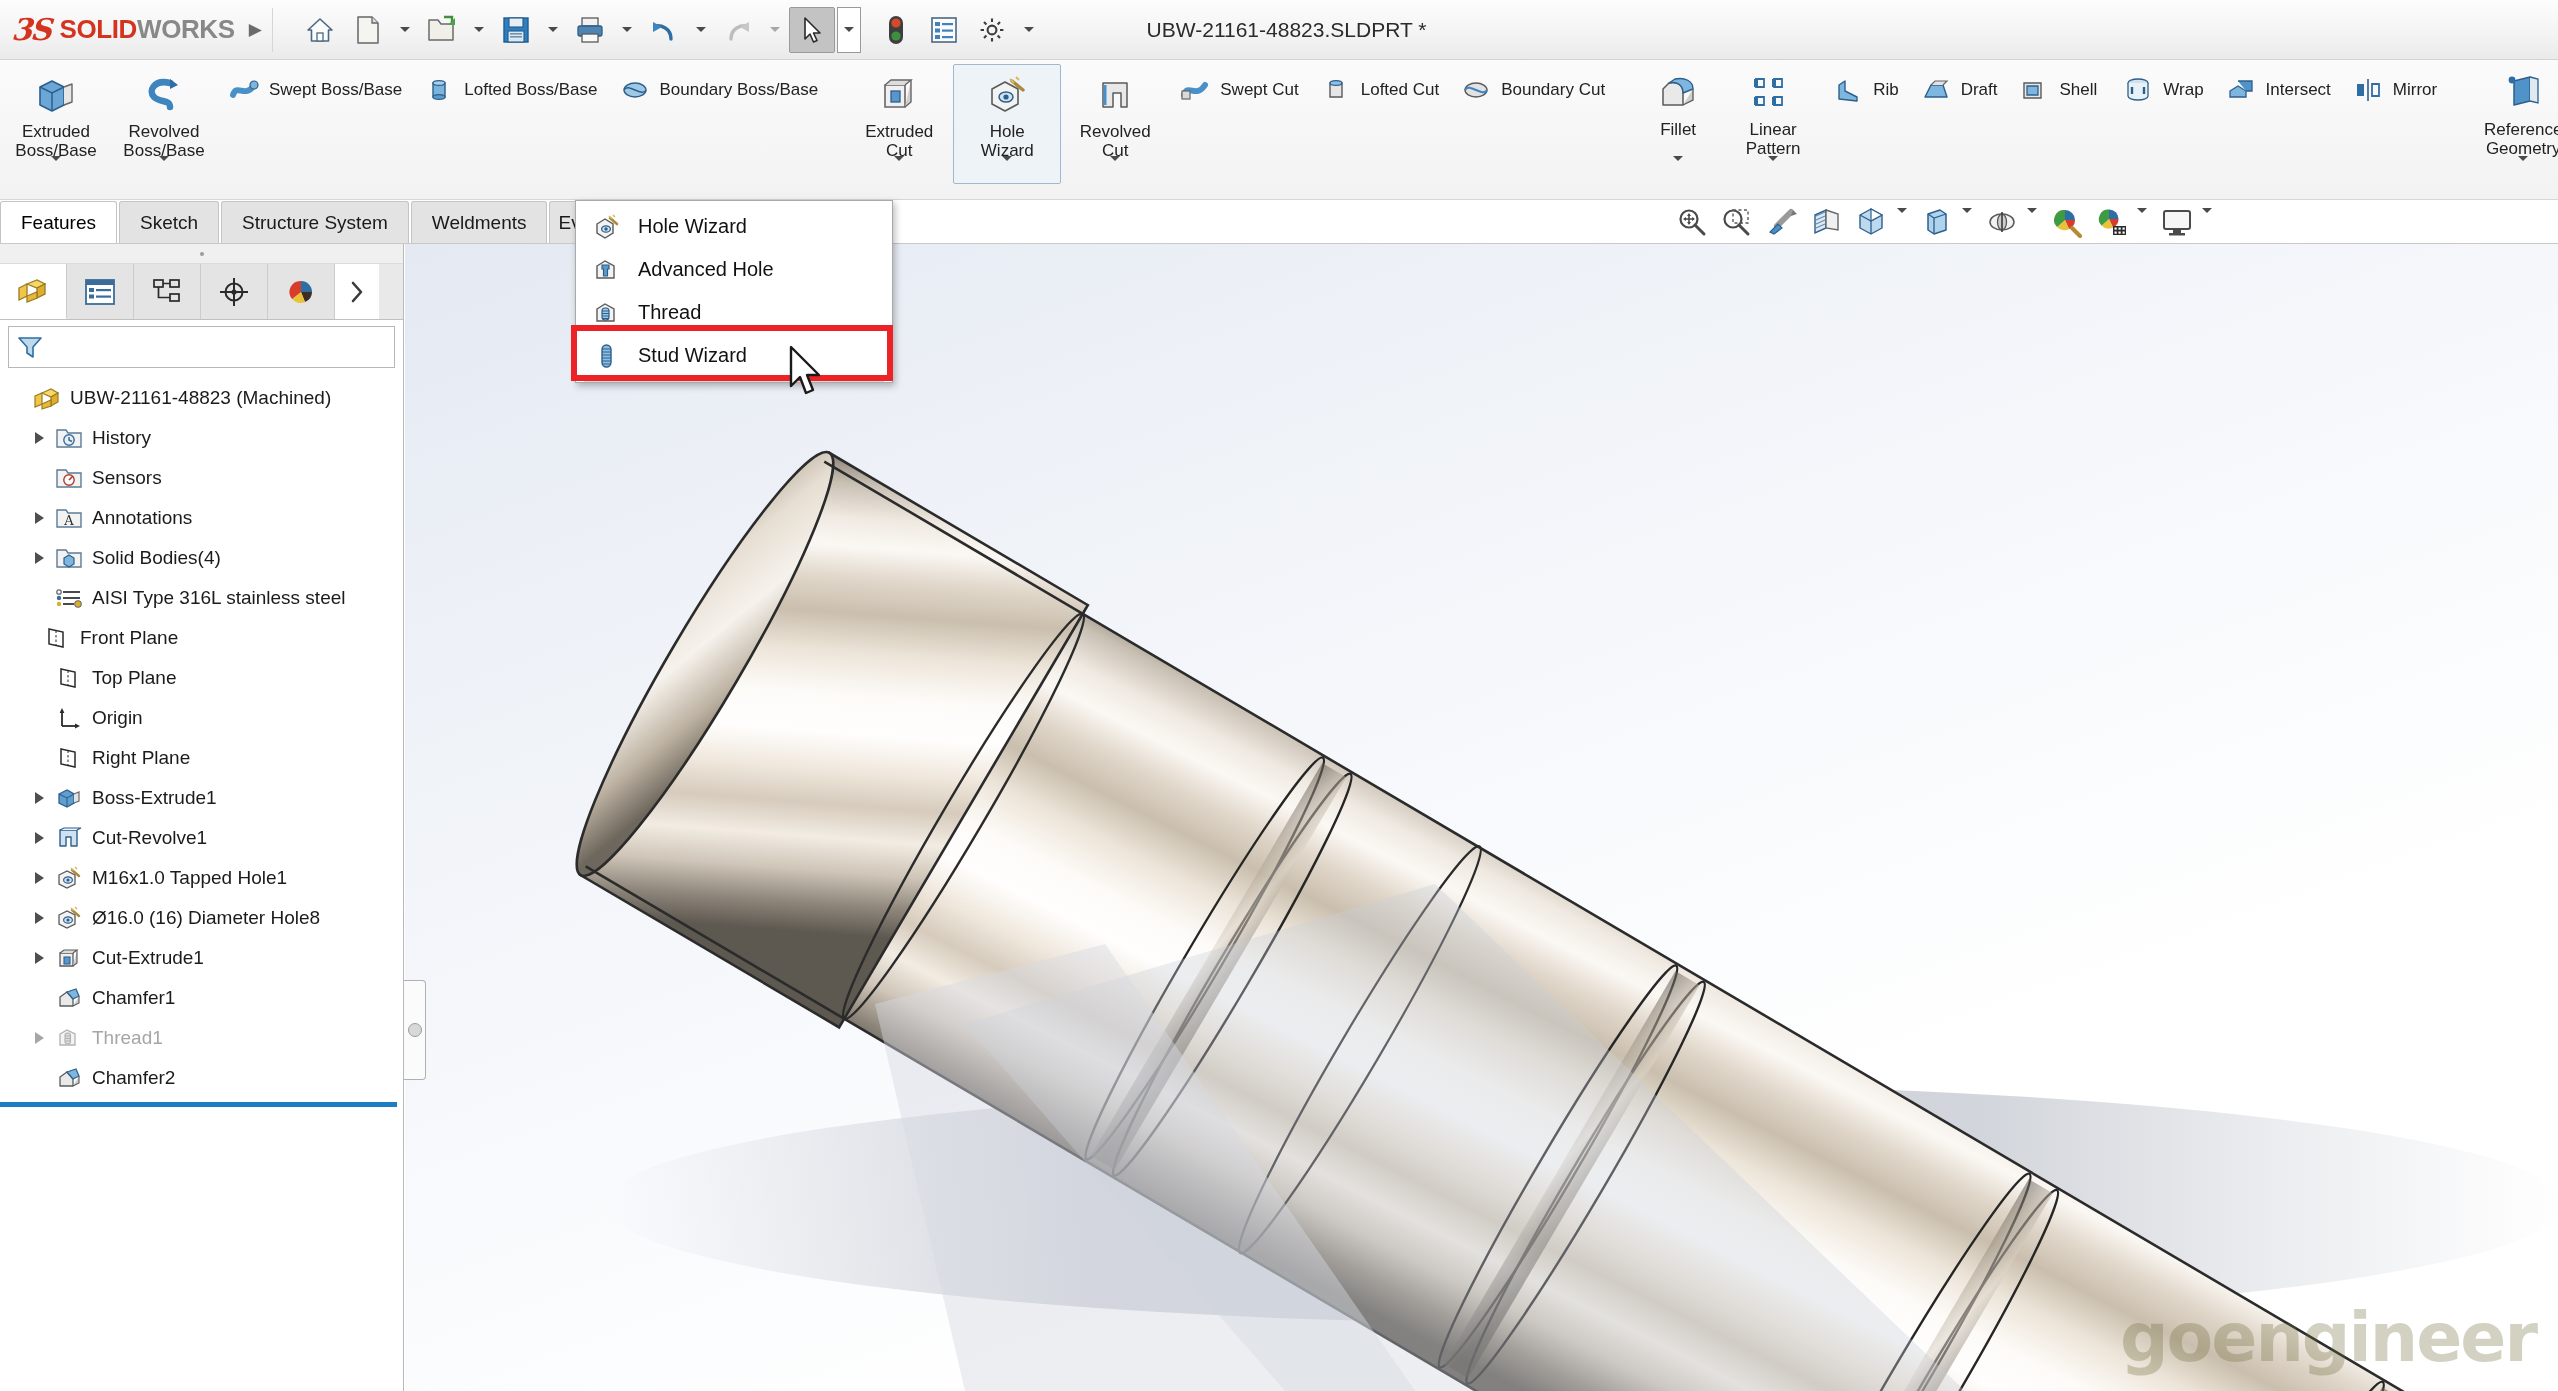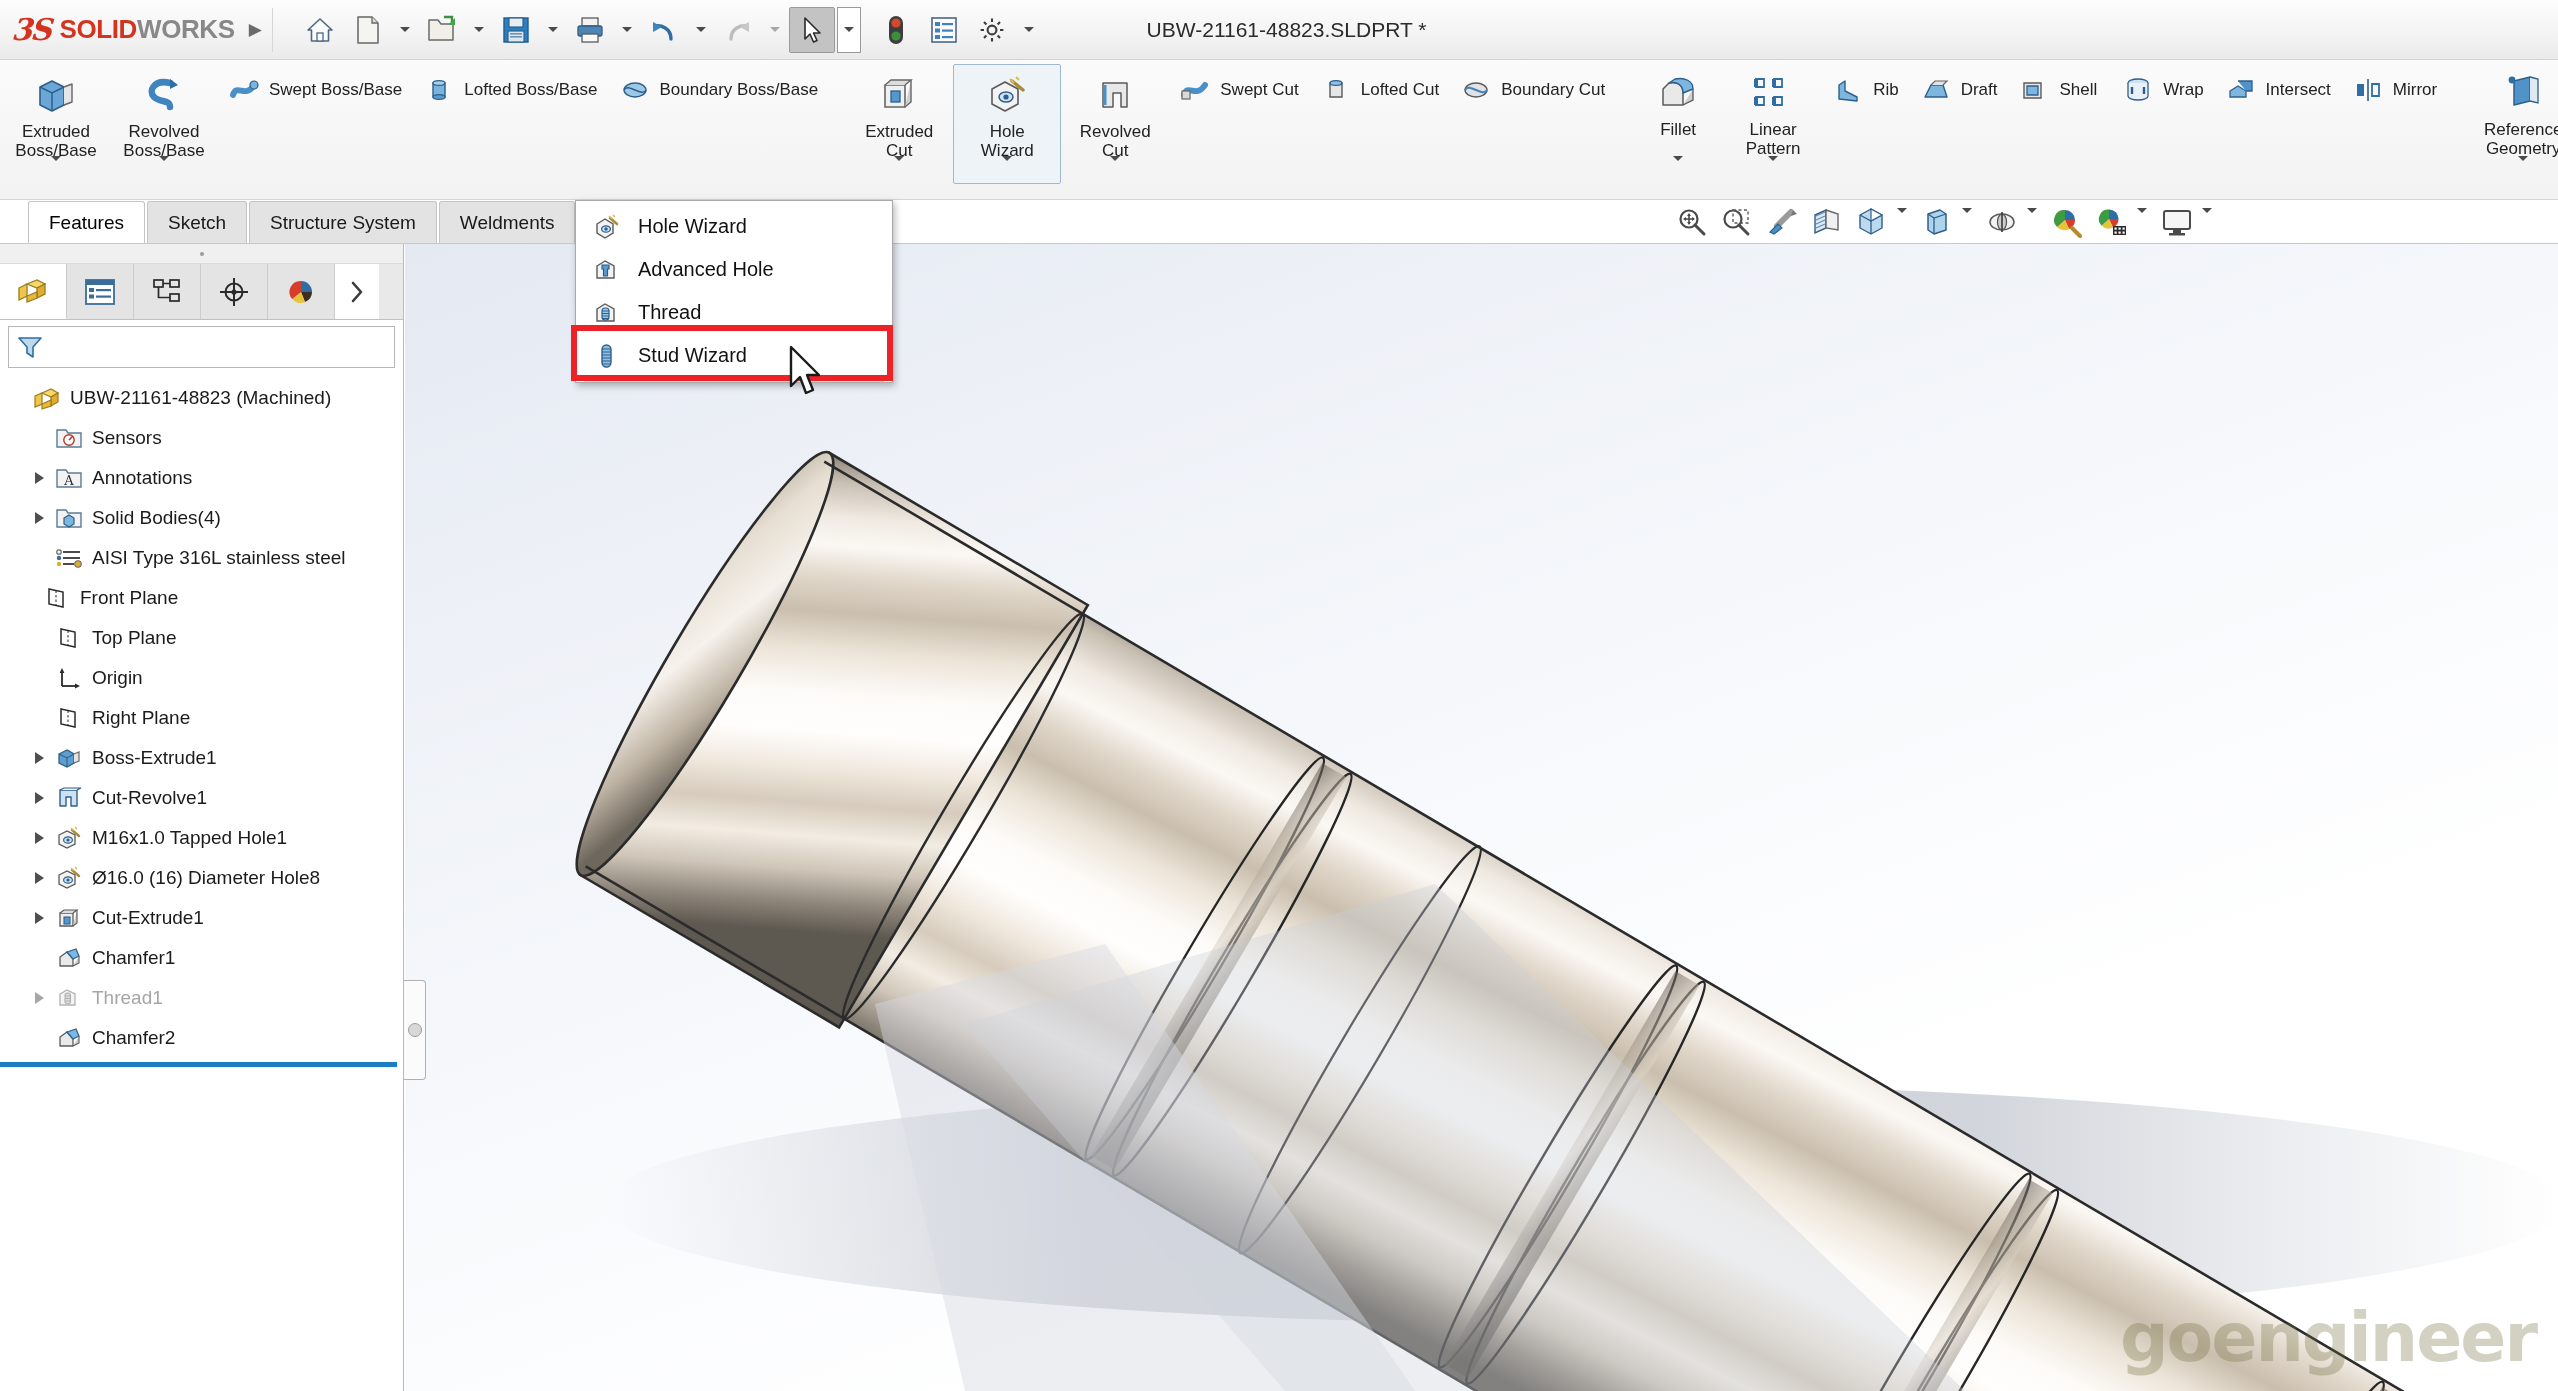--- a/index.html
+++ b/index.html
@@ -87,21 +87,21 @@
     position: absolute; left: 0; top: 200px; width: 2558px; height: 44px;
     background: #ffffff; border-bottom: 1px solid #c9c9c9;
     display: flex; align-items: flex-end;
   }
   .tab {
     height: 42px; padding: 0 20px; display: flex; align-items: center;
     font-size: 19px; color: #1a1a1a; background: #e3e3e3;
     border: 1px solid #c4c4c4; border-bottom: none; margin-right: 2px;
     border-radius: 3px 3px 0 0;
   }
-  .tab.active { background: #ffffff; border-color: #c4c4c4; color: #000; font-weight: normal; margin-left: 28px; }
+  .tab.active { background: #ffffff; border-color: #c4c4c4; color: #000; font-weight: normal; }
 
   .viewbar {
     position: absolute; right: 340px; top: 200px; height: 44px;
     display: flex; align-items: center; gap: 3px;
   }
   .vb-btn { width: 42px; height: 40px; display: flex; align-items: center;
             justify-content: center; border: 1px solid transparent; }
   .vb-tri { margin-left: 1px; margin-right: 6px; }
 
   
@@ -862,20 +862,33 @@
         <svg width="30" height="26" viewBox="0 0 30 26">
             <path d="M3 11 L10 8 L10 19 L3 22 Z" fill="#f0c64a" stroke="#9b7c1e" stroke-width="1.2"></path>
             <path d="M10 8 L19 4 L26 8 L19 12 Z" fill="#f7d76a" stroke="#9b7c1e" stroke-width="1.2"></path>
             <path d="M19 12 L26 8 L26 17 L19 21 Z" fill="#e0ad30" stroke="#9b7c1e" stroke-width="1.2"></path>
             <path d="M10 19 L19 15 L19 21 L10 24 Z" fill="#e6b83c" stroke="#9b7c1e" stroke-width="1.2"></path>
           </svg>
       </span>
       <span>UBW-21161-48823 (Machined)</span>
     </div>
 
+    <div class="trow" style="padding-left:26px">
+      <span class="texp">
+          <b></b>
+        </span>
+      <span class="ticon">
+        <svg width="30" height="26" viewBox="0 0 30 26">
+            <path d="M3 5 L12 5 L14 8 L27 8 L27 22 L3 22 Z" fill="#f3f3f3" stroke="#5d7b96" stroke-width="1.4"></path>
+            <circle cx="15" cy="15" r="5.2" fill="#e7eef5" stroke="#3a6d99" stroke-width="1.4"></circle>
+            <path d="M15 12 L15 15 L18 16.5" stroke="#3a6d99" stroke-width="1.5" fill="none"></path>
+          </svg>
+      </span>
+      <span>History</span>
+    </div>
 
     <div class="trow" style="padding-left:26px">
       <span class="texp"></span>
       <span class="ticon">
         <svg width="30" height="26" viewBox="0 0 30 26">
             <path d="M3 5 L12 5 L14 8 L27 8 L27 22 L3 22 Z" fill="#f3f3f3" stroke="#5d7b96" stroke-width="1.4"></path>
             <circle cx="15" cy="15" r="5.2" fill="#fff" stroke="#b03a2a" stroke-width="1.4"></circle>
             <path d="M15 15 L18.5 11.5" stroke="#b03a2a" stroke-width="1.6"></path>
           </svg>
       </span>

